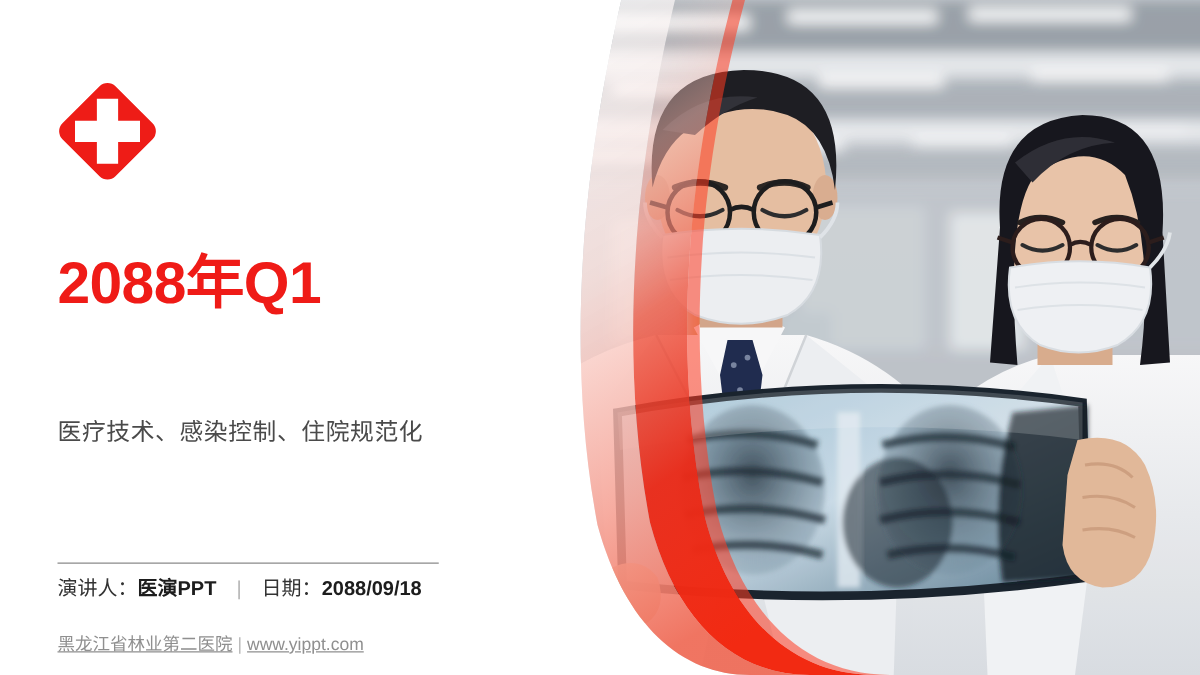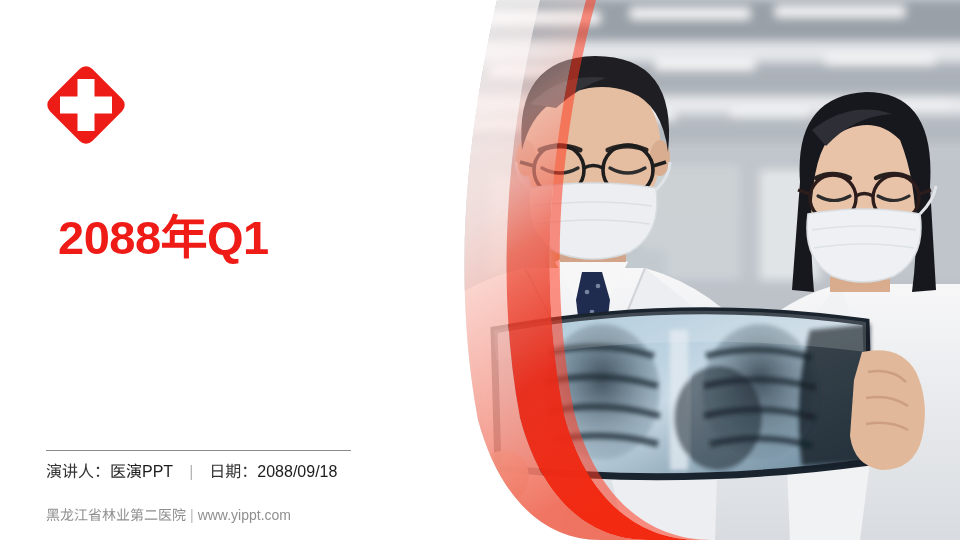--- a/index.html
+++ b/index.html
@@ -65,21 +65,21 @@
     width: 470px;
   }
 
   .title-line1 {
     font-size: 47px;
     font-weight: bold;
     color: #ef1b17;
     line-height: 56px;
     letter-spacing: -0.5px;
     white-space: nowrap;
-    margin: 12px;
+    margin: 0;
   }
 
   .title-line2 {
     font-size: 47px;
     font-weight: bold;
     color: #2b2b2b;
     line-height: 56px;
     letter-spacing: -0.5px;
     white-space: nowrap;
     margin: 0;
@@ -107,36 +107,37 @@
 
   .presenter {
     position: absolute;
     left: 46px;
     top: 460px;
     font-size: 16px;
     color: #333333;
     line-height: 24px;
     white-space: nowrap;
   }
-  .presenter .val { font-weight: normal; color: #1d1d1d; }
+  .presenter .val { font-weight: bold; color: #1d1d1d; }
   .presenter .sep {
     display: inline-block;
     color: #b5b5b5;
     margin: 0 16px;
     font-weight: normal;
   }
 
   .org {
     position: absolute;
     left: 46px;
     top: 505px;
     font-size: 14px;
     color: #8f8f8f;
     line-height: 20px;
     white-space: nowrap;
+    text-decoration: underline;
   }
   .org .divider { color: #b9b9b9; margin: 0 4px; }
 </style>
 </head>
 <body>
 
 <div class="slide">
 
   <div class="photo">
     <svg width="530" height="540" viewBox="0 0 530 540" xmlns="http://www.w3.org/2000/svg">
@@ -389,20 +390,21 @@
         </g>
         <path d="M 34.5 17 L 51.5 17 L 51.5 34.5 L 69 34.5 L 69 51.5 L 51.5 51.5
                  L 51.5 69 L 34.5 69 L 34.5 51.5 L 17 51.5 L 17 34.5 L 34.5 34.5 Z" fill="#ffffff"></path>
       </svg>
     </div>
 
     <div class="title-block">
       <div class="title-line1">2088年Q1</div>
     </div>
 
+    <div class="subtitle">医疗技术、感染控制、住院规范化</div>
 
     <div class="rule"></div>
 
     <div class="presenter">
       <span>演讲人：</span><span class="val">医演PPT</span><span class="sep">|</span><span>日期：</span><span class="val">2088/09/18</span>
     </div>
 
     <div class="org">
       <span>黑龙江省林业第二医院</span><span class="divider">|</span><span>www.yippt.com</span>
     </div>

